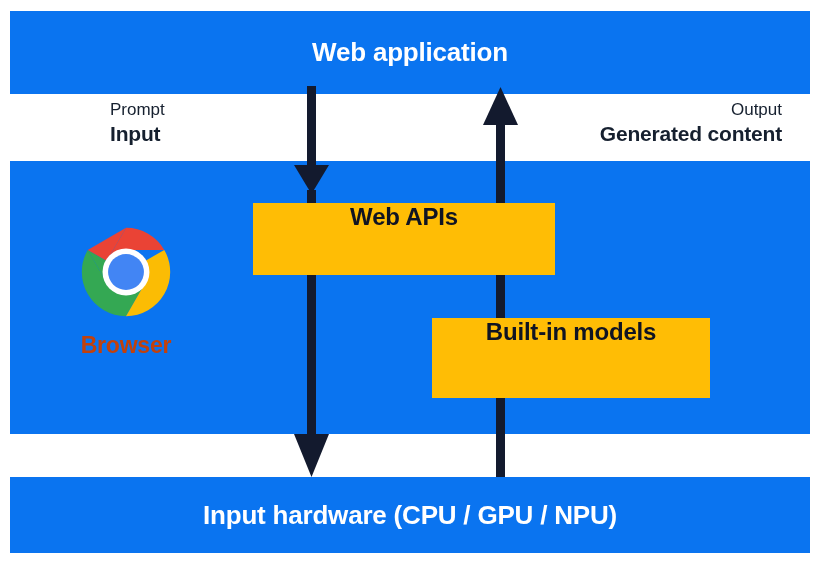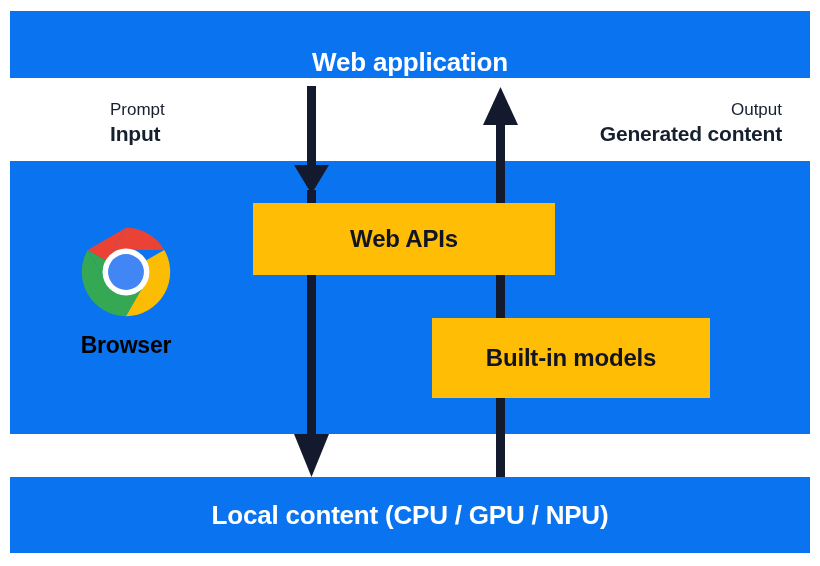--- a/index.html
+++ b/index.html
@@ -23,22 +23,21 @@
     position: absolute;
     background: #0a74f0;
     display: flex;
     align-items: center;
     justify-content: center;
   }
   #web-application-bar {
     left: 10px;
     top: 11px;
     width: 800px;
-    height: 67px;
-    align-items: flex-end;
+    height: 83px;
   }
   #browser-region {
     left: 10px;
     top: 161px;
     width: 800px;
     height: 273px;
     display: block;
   }
   #local-hardware-bar {
     left: 10px;
@@ -63,21 +62,21 @@
     width: 820px;
     height: 566px;
     pointer-events: none;
   }
 
   
   .amber-box {
     position: absolute;
     background: #ffbd05;
     display: flex;
-    align-items: center;
+    align-items: flex-start;
     justify-content: center;
     text-align: center;
   }
   #web-apis-box {
     left: 253px;
     top: 203px;
     width: 302px;
     height: 72px;
   }
   #built-in-models-box {
@@ -132,39 +131,39 @@
     width: 140px;
     text-align: center;
   }
   #chrome-logo {
     display: block;
     margin: 0 auto;
   }
   #browser-label {
     display: block;
     margin-top: 14px;
-    color: #000000;
+    color: #c2410c;
     font-size: 23px;
     font-weight: bold;
     letter-spacing: -0.2px;
   }
 </style>
 </head>
 <body>
 
 <div id="canvas">
 
   <div class="band" id="web-application-bar">
     <span class="band-title">Web application</span>
   </div>
 
   <div class="band" id="browser-region"></div>
 
   <div class="band" id="local-hardware-bar">
-    <span class="band-title">Local content (CPU / GPU / NPU)</span>
+    <span class="band-title">Input hardware (CPU / GPU / NPU)</span>
   </div>
 
   <svg id="arrow-layer" viewBox="0 0 820 566" width="820" height="566">
 
     <g fill="#131a2e">
       <rect x="307" y="86" width="9" height="82"></rect>
       <polygon points="294,165 329,165 311.5,194"></polygon>
       <rect x="307" y="190" width="9" height="248"></rect>
       <polygon points="294,434 329,434 311.5,477"></polygon>
     </g>

